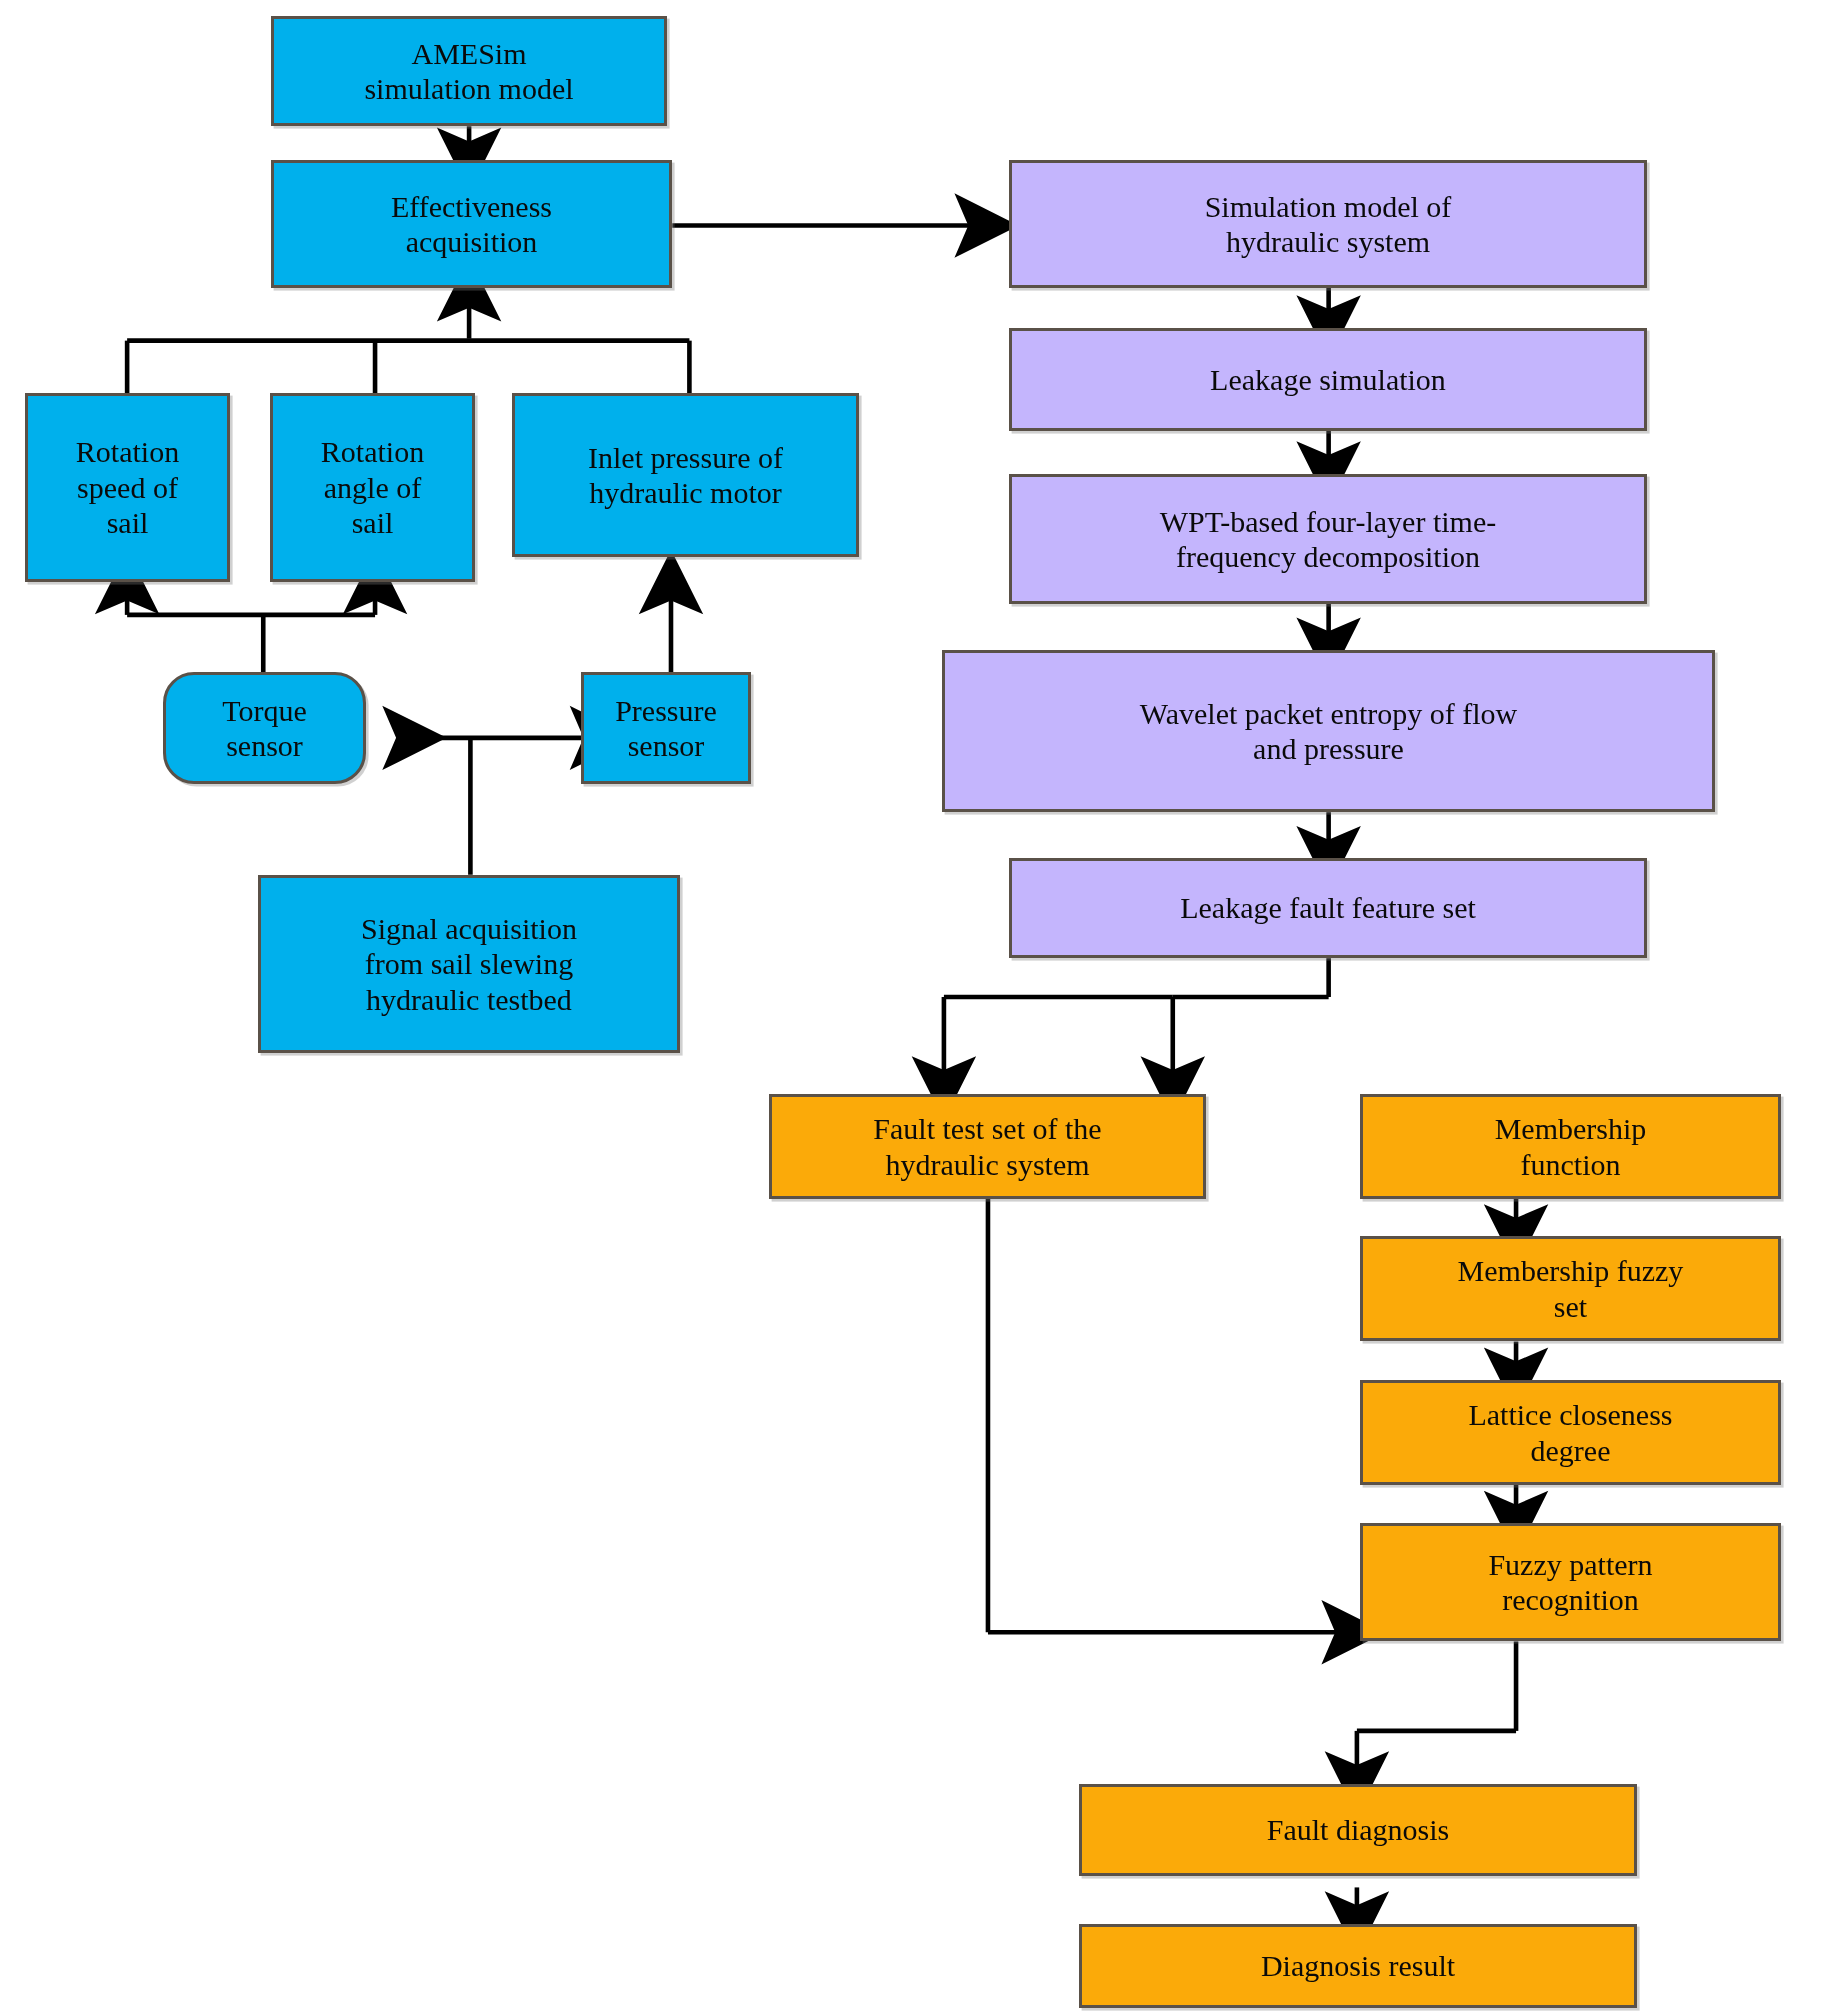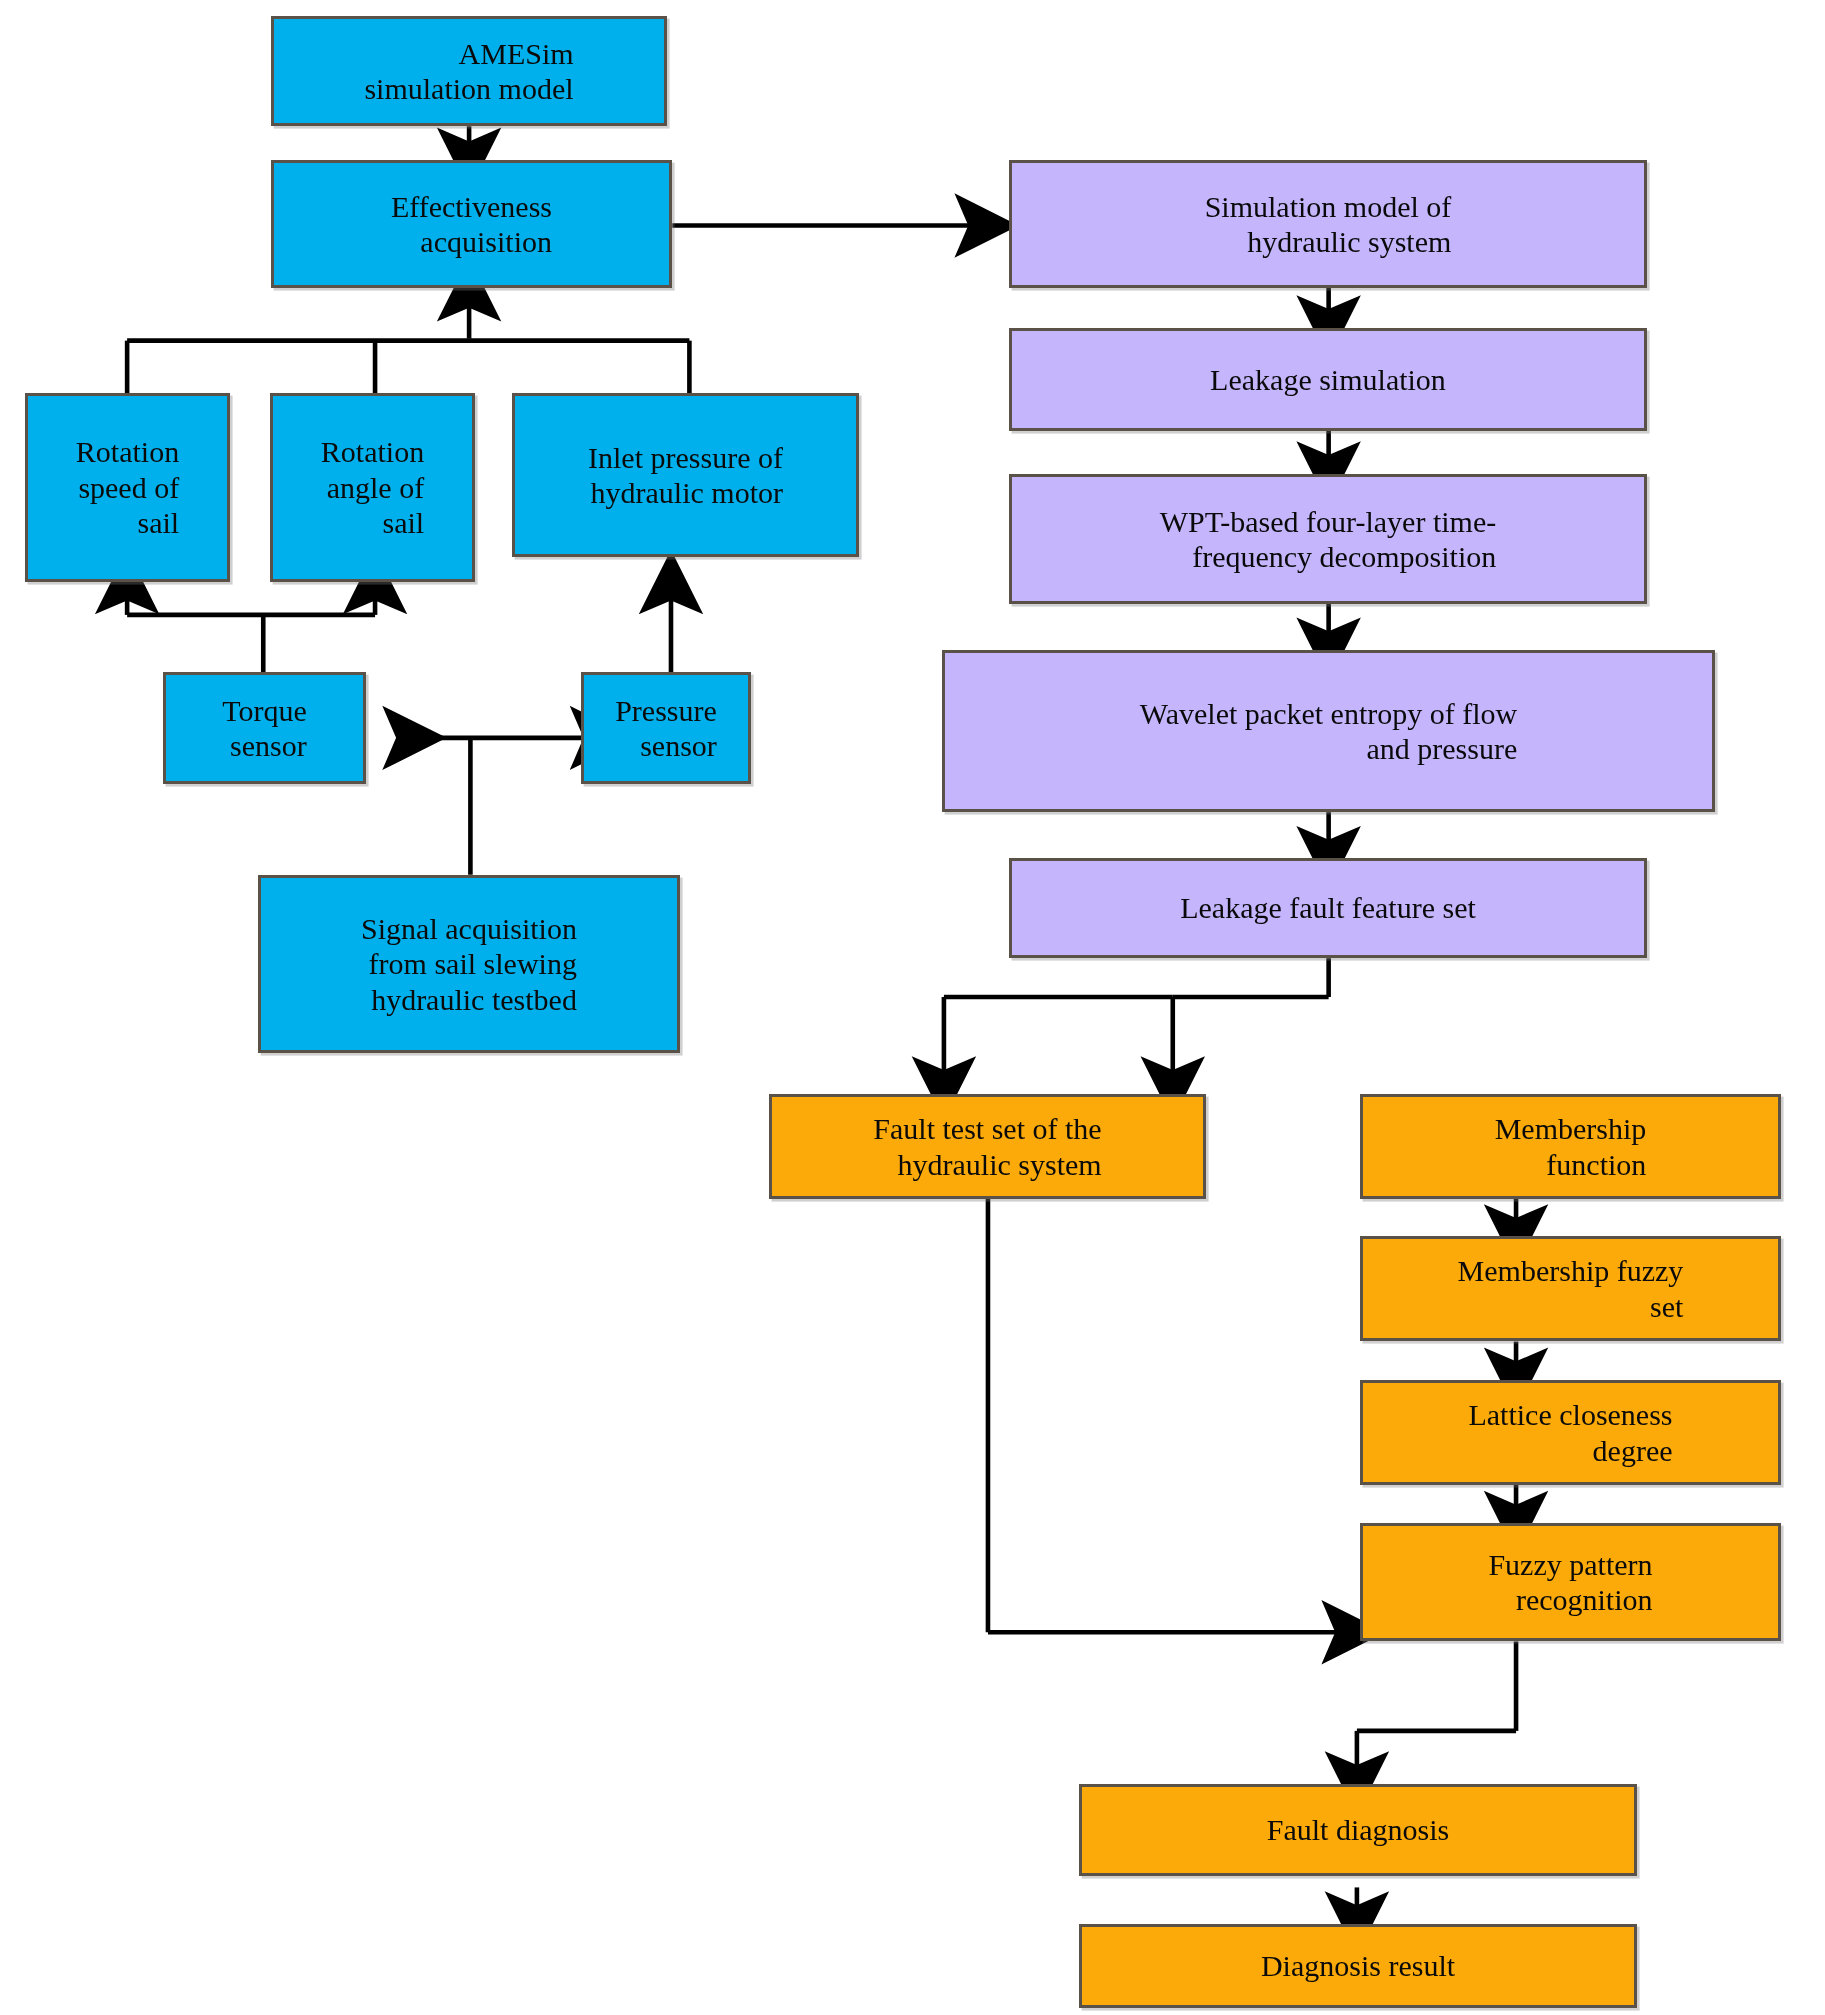--- a/index.html
+++ b/index.html
@@ -11,21 +11,21 @@
     font-family:"Liberation Serif","DejaVu Serif",serif;
     overflow:hidden;
   }
   #wires{position:absolute;left:0;top:0;width:1826px;height:2015px;}
   .node{
     position:absolute;
     box-sizing:border-box;
     display:flex;
     align-items:center;
     justify-content:center;
-    text-align:right;
+    text-align:center;
     color:#0a0a0a;
     line-height:1.18;
     border:3.3px solid #5a5148;
     box-shadow:2.6px 2.6px 0 rgba(120,120,120,0.35);
     font-size:30px;
     padding:2.6px 5.3px;
     white-space:pre-line;
     z-index:5;
   }
   .blue{background:#00b0ec;}
@@ -103,21 +103,21 @@
 speed of
 sail</div>
 
   <div class="node blue" style="left:270px;top:393px;width:205px;height:189px;">Rotation
 angle of
 sail</div>
 
   <div class="node blue" style="left:512px;top:393px;width:347px;height:164px;">Inlet  pressure of
 hydraulic motor</div>
 
-  <div class="node blue" style="left:163px;top:672px;width:203px;height:112px;">Torque
+  <div class="node blue" style="left:163px;top:672px;width:203px;height:112px;border-radius:31px;">Torque
 sensor</div>
 
   <div class="node blue" style="left:581px;top:672px;width:170px;height:112px;">Pressure
 sensor</div>
 
   <div class="node blue" style="left:258px;top:875px;width:422px;height:178px;">Signal acquisition
 from sail slewing
 hydraulic testbed</div>
 
   <div class="node green" style="left:1009px;top:160px;width:638px;height:128px;">Simulation model of

